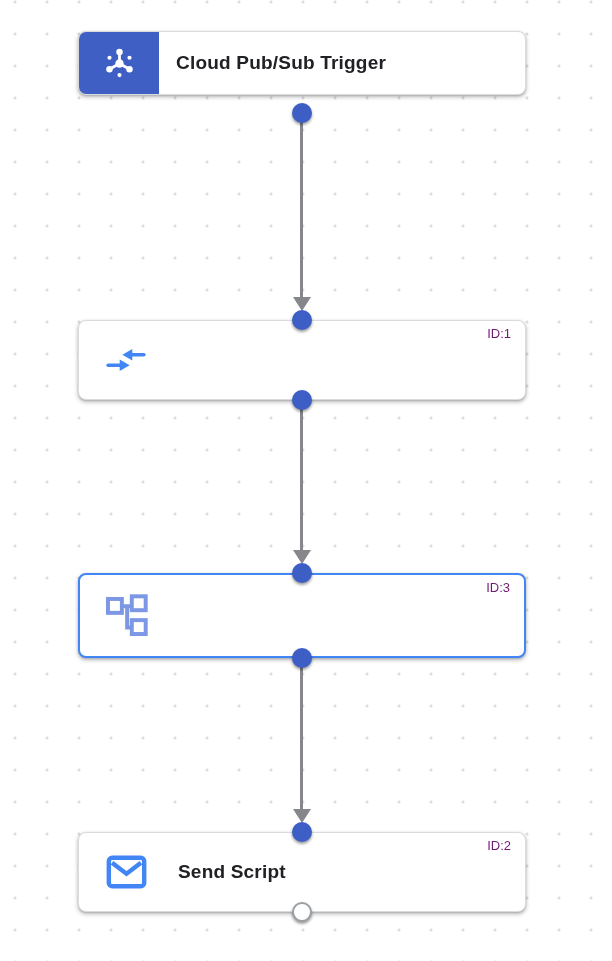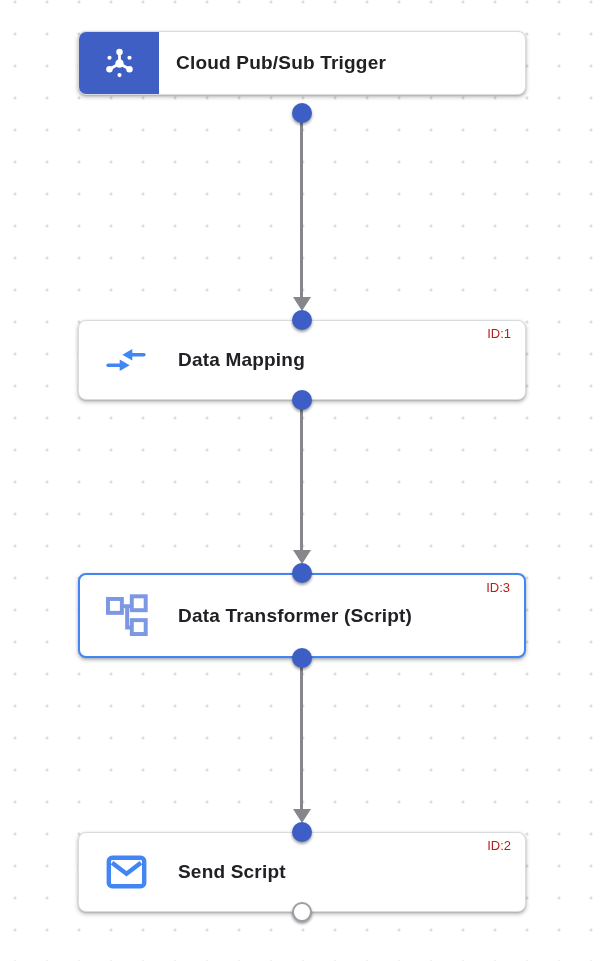--- a/index.html
+++ b/index.html
@@ -13,21 +13,21 @@
   }
   
   .node{
     position:absolute;left:78px;width:448px;box-sizing:border-box;
     background:#ffffff;border:1px solid #d9dbdf;border-radius:8px;
     box-shadow:0 2px 4px rgba(60,64,67,.35),0 1px 2px rgba(60,64,67,.2);
     display:flex;align-items:center;z-index:2;
   }
   .node.selected{border:2px solid #4285f4;}
   .node-title{font-size:19px;font-weight:700;color:#202124;letter-spacing:.2px;white-space:nowrap;}
-  .id-badge{position:absolute;top:5px;right:14px;font-size:13px;color:#b91c1c;}
+  .id-badge{position:absolute;top:5px;right:14px;font-size:13px;color:#701a75;}
   #node-trigger{top:31px;height:64px;overflow:hidden;}
   .trigger-icon-block{
     width:80px;height:100%;flex:none;background:#3f5fc5;
     display:flex;align-items:center;justify-content:center;
   }
   #node-trigger .node-title{margin-left:17px;}
   #node-mapping{top:320px;height:80px;padding-left:24px;}
   #node-transformer{top:573px;height:85px;padding-left:23px;}
   #node-email{top:832px;height:80px;padding-left:24px;}
   .icon-wrap{width:46px;height:46px;flex:none;display:flex;align-items:center;justify-content:center;margin-right:29px;}
@@ -96,34 +96,32 @@
         <g stroke="#4285f4" stroke-width="3.4" stroke-linecap="round">
           <line x1="3" y1="19" x2="15" y2="19"></line>
           <line x1="37" y1="9" x2="25" y2="9"></line>
         </g>
         <g fill="#4285f4">
           <polygon points="14,13.5 23.5,19 14,24.5"></polygon>
           <polygon points="26,3.5 16.5,9 26,14.5"></polygon>
         </g>
       </svg>
     </div>
-    <div class="node-title">Data Mapping</div>
     <div class="id-badge">ID:1</div>
   </div>
 
   <div class="node selected" id="node-transformer">
     <div class="icon-wrap">
       <svg viewBox="0 0 34 34" width="45" height="45" fill="none" stroke="#7c97e4" stroke-width="3" aria-hidden="true">
         <rect x="3" y="4.5" width="10.5" height="10.5"></rect>
         <rect x="21" y="2.5" width="10.5" height="10.5"></rect>
         <rect x="21" y="20.5" width="10.5" height="10.5"></rect>
         <path d="M13.5 10 H21 M17.5 10 V26 H21"></path>
       </svg>
     </div>
-    <div class="node-title">Data Transformer (Script)</div>
     <div class="id-badge">ID:3</div>
   </div>
 
   <div class="node" id="node-email">
     <div class="icon-wrap">
       <svg viewBox="0 0 24 20" width="41" height="34" fill="none" stroke="#4285f4" stroke-width="2.6" aria-hidden="true">
         <rect x="1.6" y="1.6" width="20.8" height="16.8" rx="2"></rect>
         <path d="M3.5 4.5 L12 11 L20.5 4.5"></path>
       </svg>
     </div>

